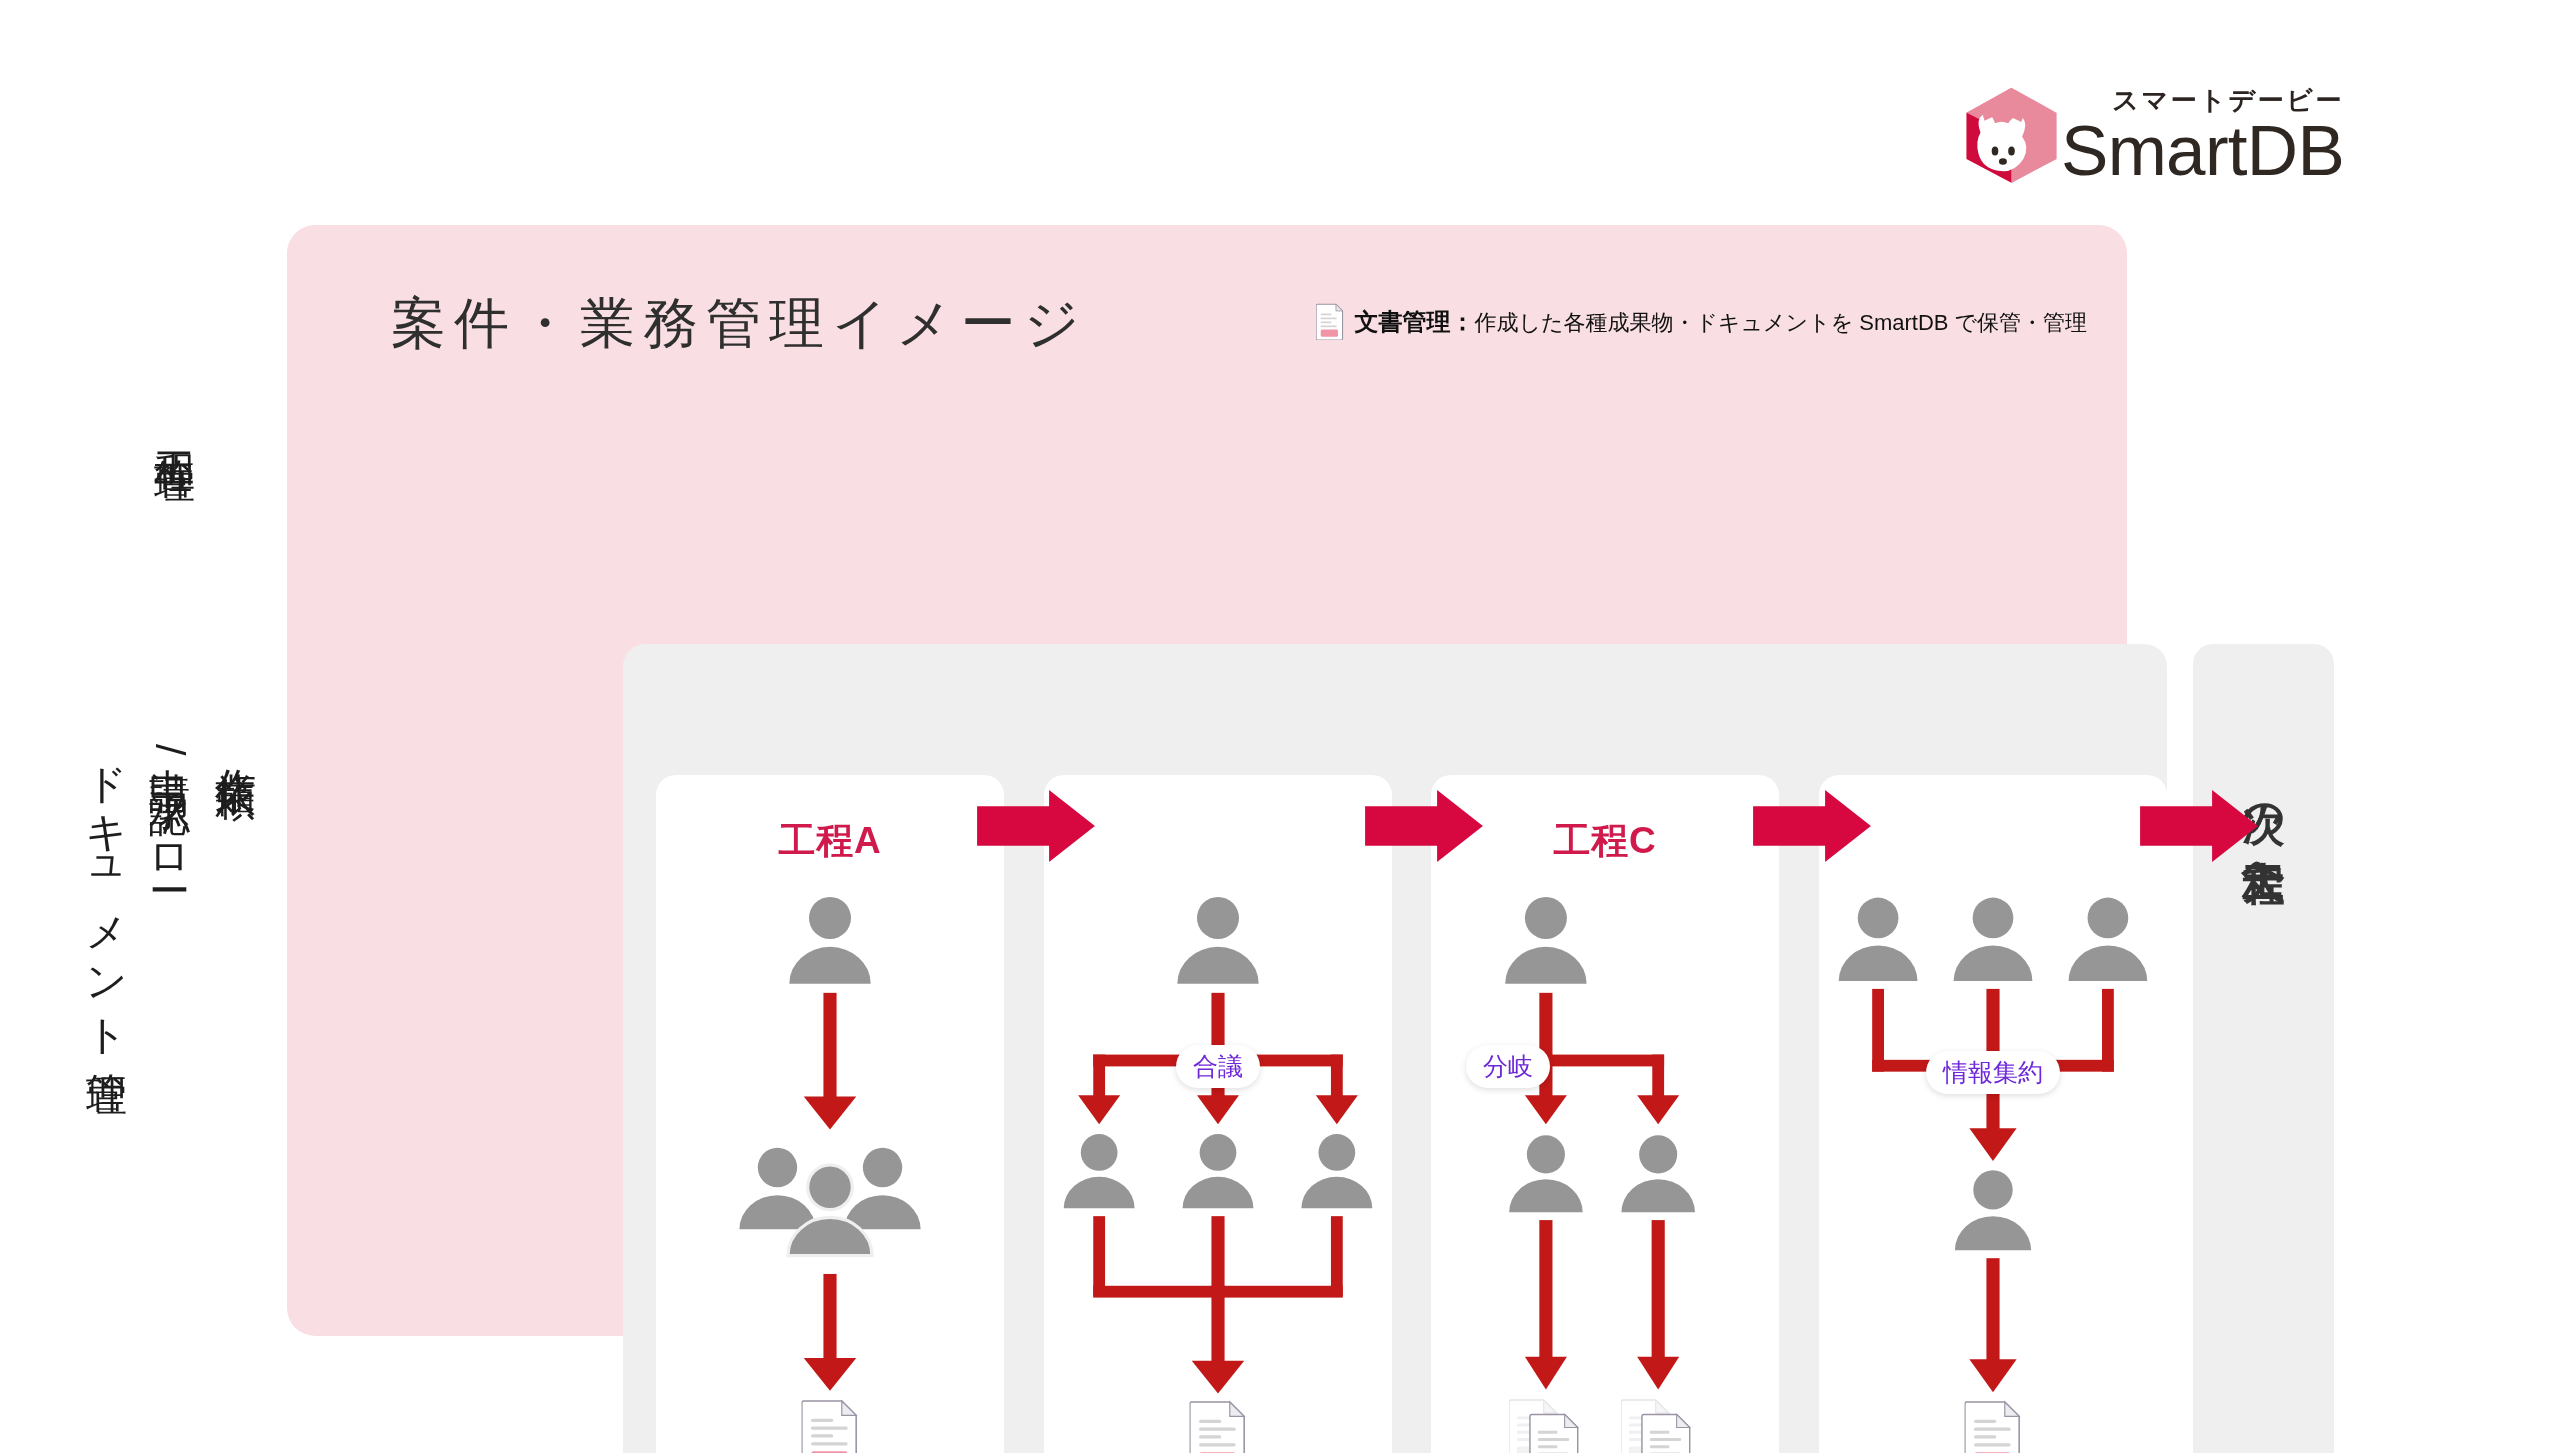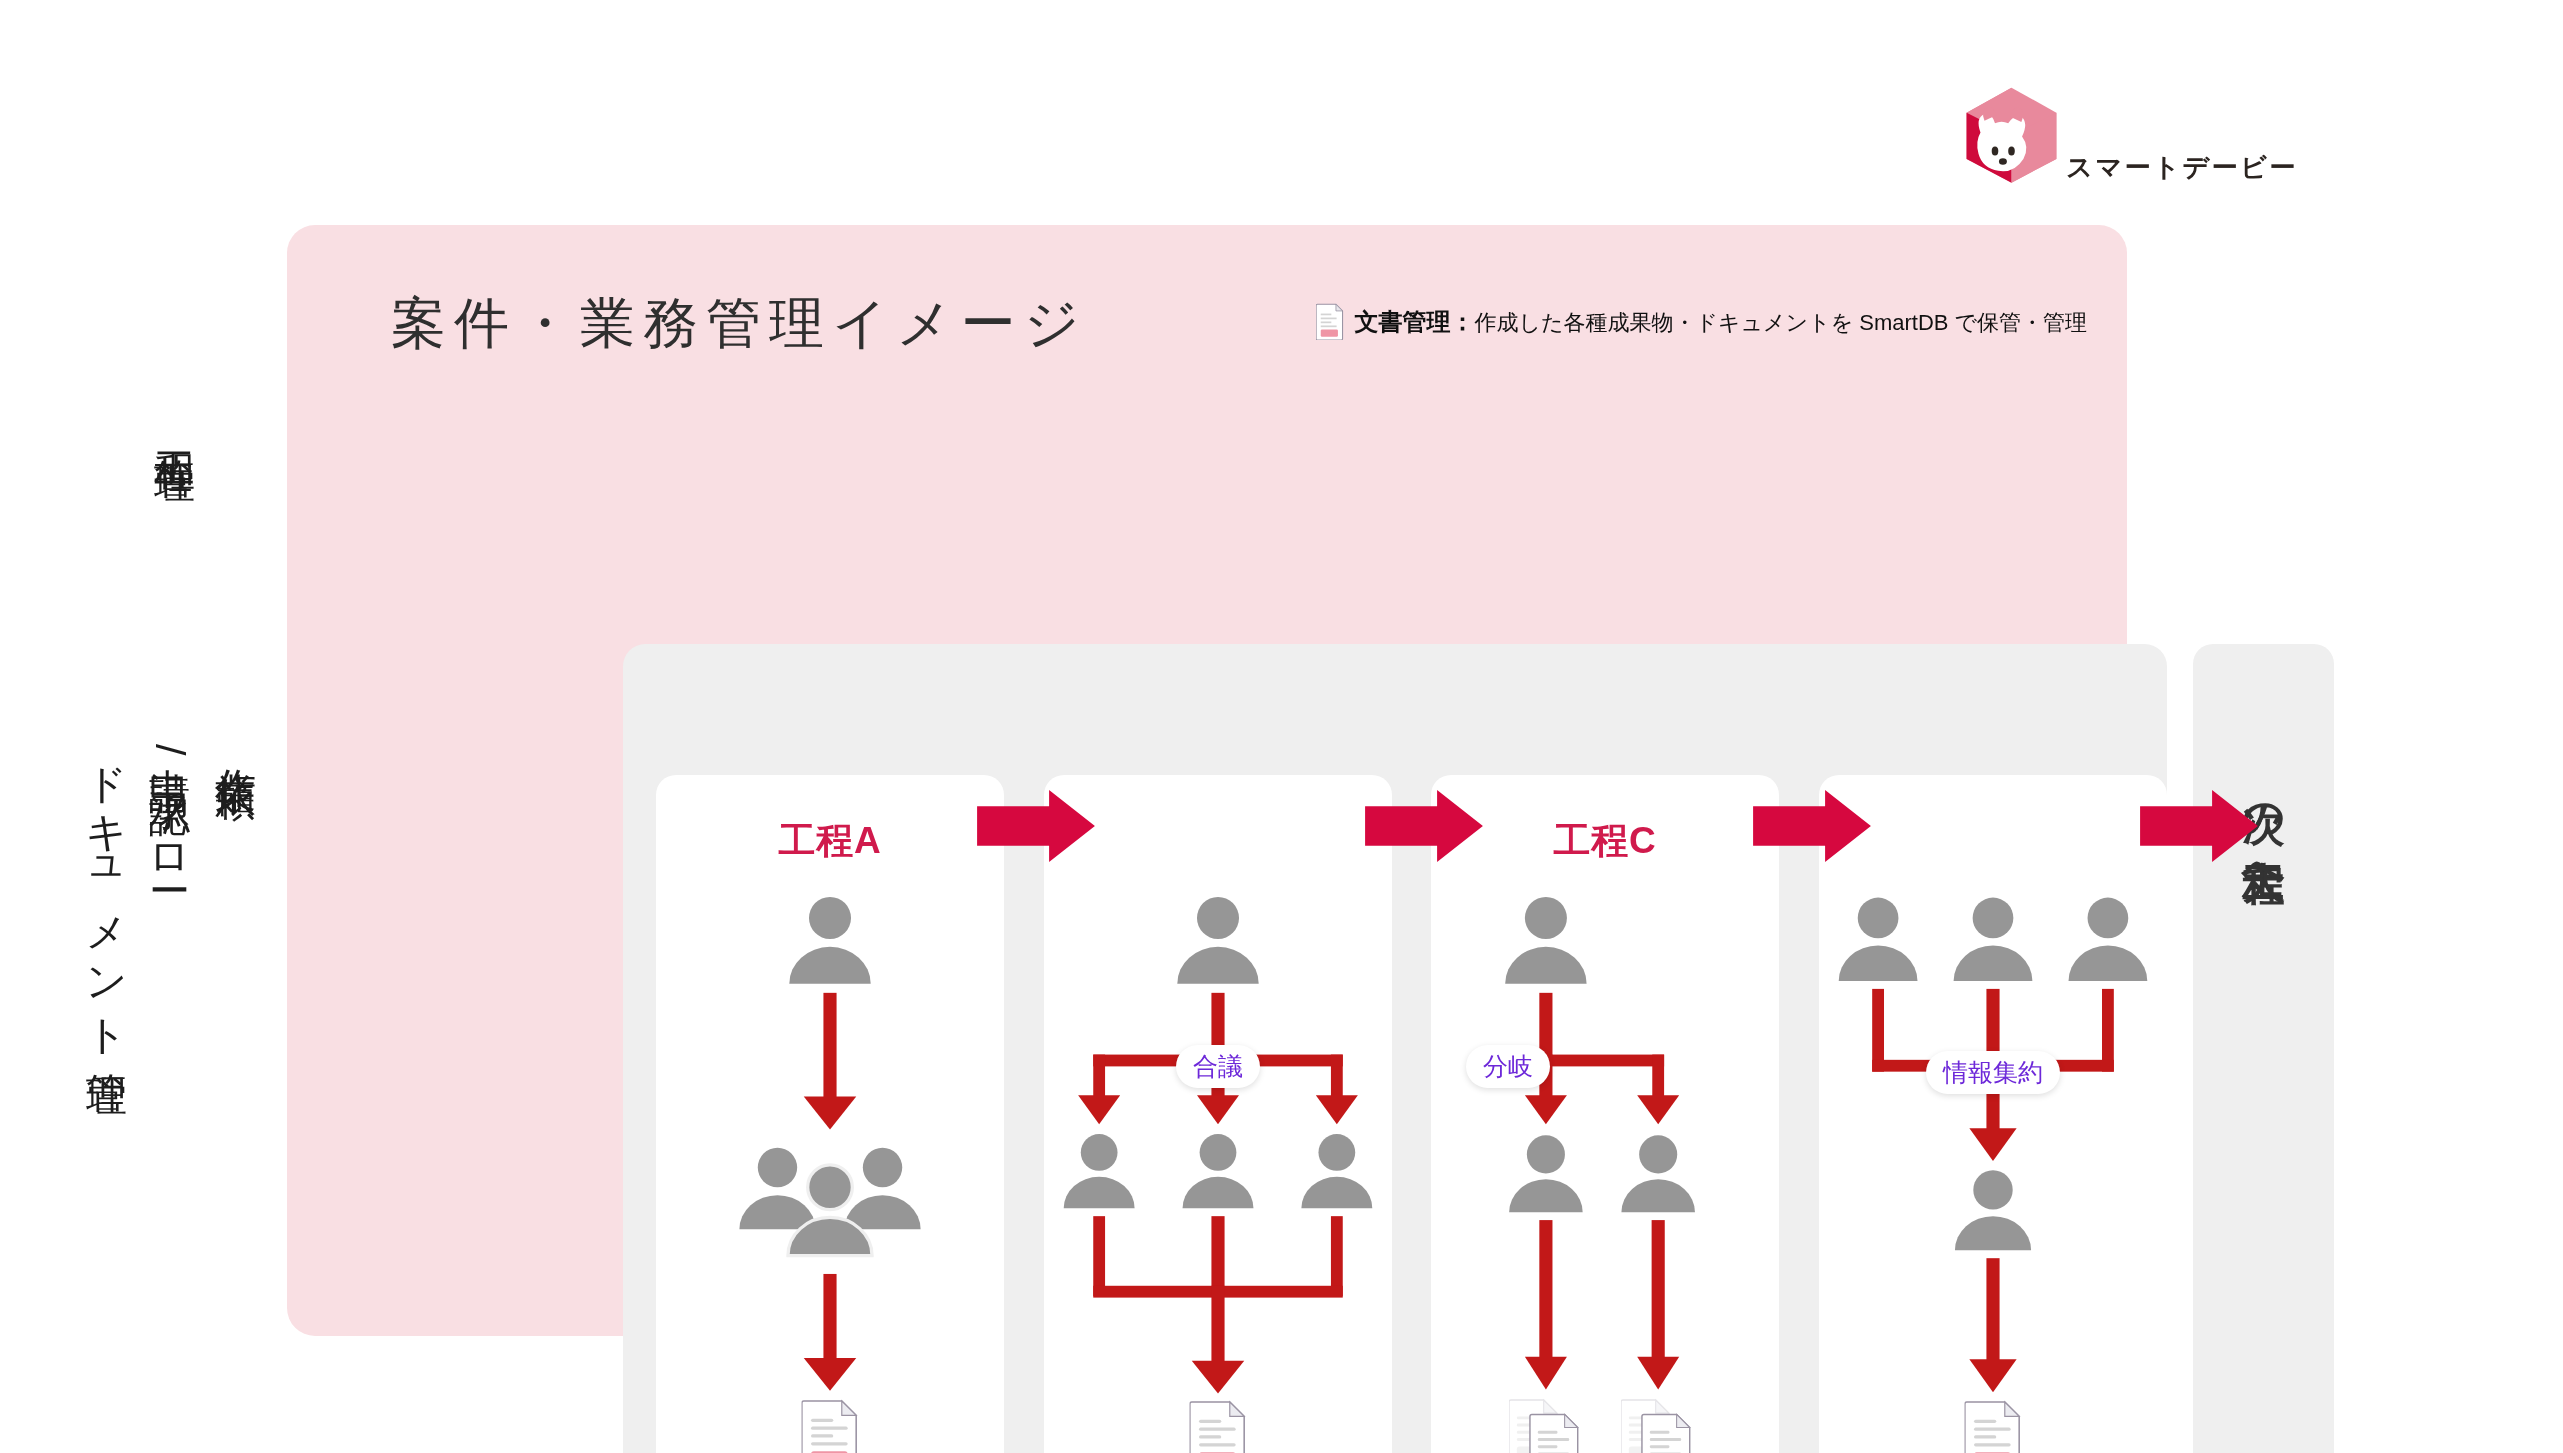--- a/index.html
+++ b/index.html
@@ -96,20 +96,21 @@
       <path d="M28,72 q-8,-22 6,-28 q10,-4 16,14 q10,-5 20,0 q12,-16 20,-10 q11,9 1,30 q12,16 2,34 q-14,22 -38,18 q-24,-4 -30,-26 q-5,-18 3,-32 Z" fill="#ffffff"></path>
       <ellipse cx="50" cy="100" rx="5" ry="7" fill="#2f2722"></ellipse>
       <ellipse cx="75" cy="100" rx="5" ry="7" fill="#2f2722"></ellipse>
       <ellipse cx="62" cy="116" rx="6" ry="5" fill="#2f2722"></ellipse>
       <path d="M34,54 q-6,-16 4,-20 q9,-3 14,12 Z" fill="#e8899c"></path>
       <path d="M90,56 q7,-17 -3,-21 q-9,-3 -14,13 Z" fill="#e8899c"></path>
     </svg>
   </div>
   <div id="logo-text-wrap">
     <div id="logo-kana">スマートデービー</div>
+    <div id="logo-word">SmartDB</div>
   </div>
 </div>
 
 <div class="side-label" style="left:148px;top:419px;">工程管理</div>
 <div class="side-label" style="left:209px;top:736px;">作業依頼</div>
 <div class="side-label" style="left:143px;top:736px;">申請/承認フロー</div>
 <div class="side-label" style="left:80px;top:736px;">ドキュメント管理</div>
 
 <div id="pink-panel">
 

